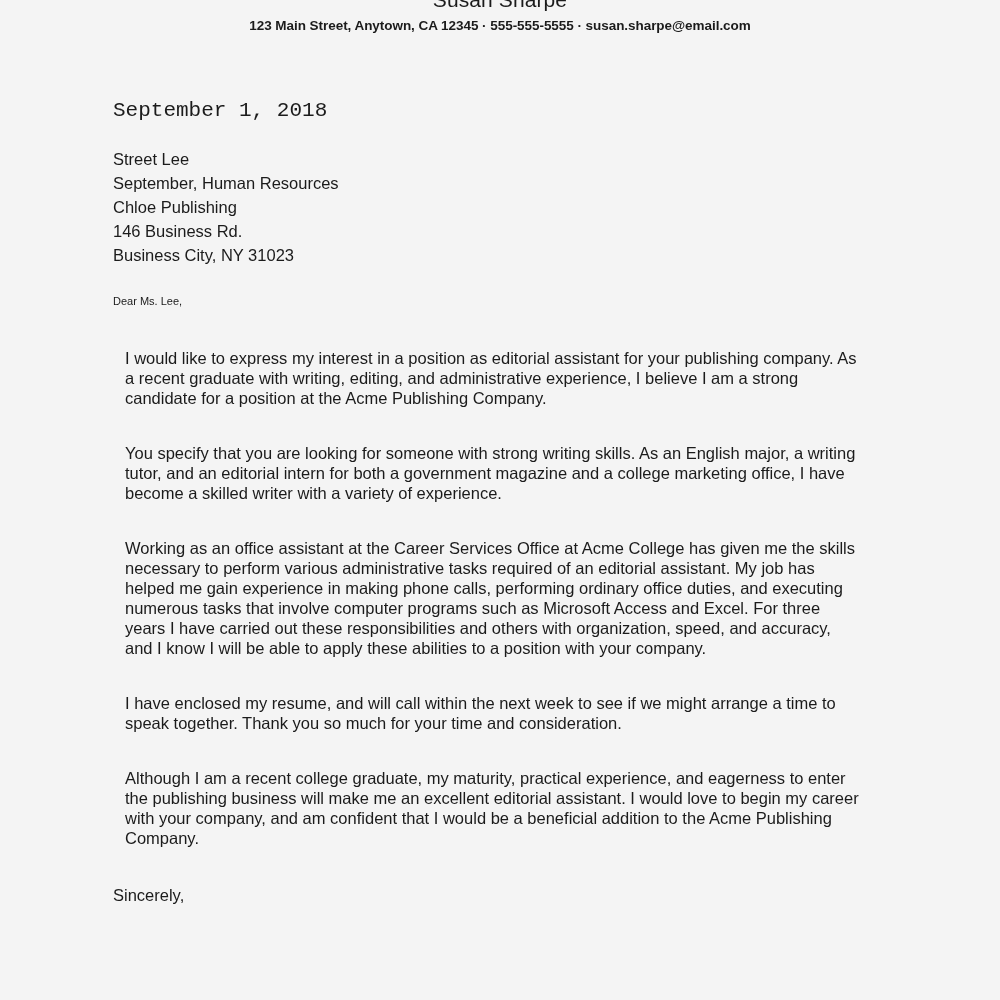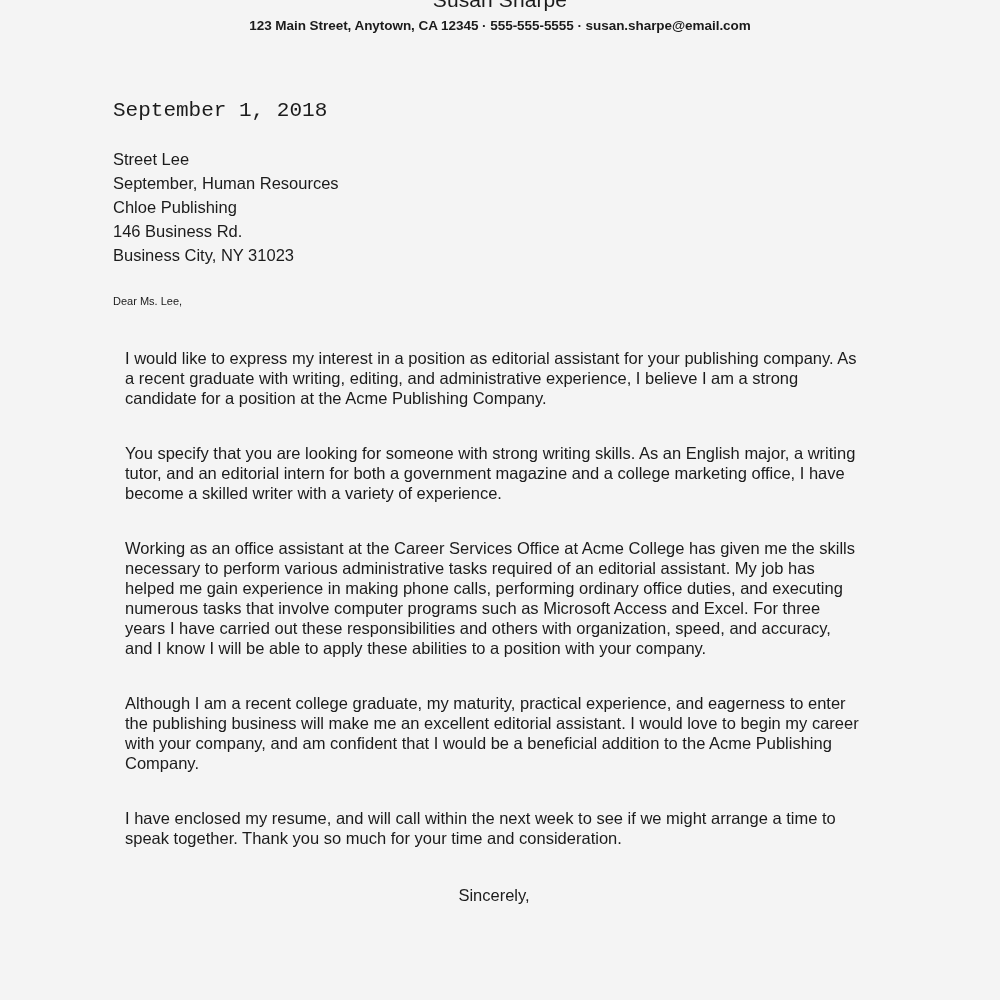--- a/index.html
+++ b/index.html
@@ -88,21 +88,20 @@
     font-size: 16.5px;
     line-height: 20px;
     text-align: left;
   }
 
   .closing {
     margin: 0;
     padding-top: 23px;
     font-size: 16.5px;
     line-height: 24px;
-    text-align: center;
   }
 </style>
 </head>
 <body>
 
 <div class="page">
 
   <header class="letterhead">
     <div class="sender-name">Susan Sharpe</div>
     <div class="sender-contact">123 Main Street, Anytown, CA 12345 · 555-555-5555 · susan.sharpe@email.com</div>
@@ -121,20 +120,20 @@
     </div>
 
     <div class="salutation">Dear Ms. Lee,</div>
 
     <p class="body-paragraph">I would like to express my interest in a position as editorial assistant for your publishing company. As a recent graduate with writing, editing, and administrative experience, I believe I am a strong candidate for a position at the Acme Publishing Company.</p>
 
     <p class="body-paragraph">You specify that you are looking for someone with strong writing skills. As an English major, a writing tutor, and an editorial intern for both a government magazine and a college marketing office, I have become a skilled writer with a variety of experience.</p>
 
     <p class="body-paragraph">Working as an office assistant at the Career Services Office at Acme College has given me the skills necessary to perform various administrative tasks required of an editorial assistant. My job has helped me gain experience in making phone calls, performing ordinary office duties, and executing numerous tasks that involve computer programs such as Microsoft Access and Excel. For three years I have carried out these responsibilities and others with organization, speed, and accuracy, and I know I will be able to apply these abilities to a position with your company.</p>
 
+    <p class="body-paragraph">I have enclosed my resume, and will call within the next week to see if we might arrange a time to speak together. Thank you so much for your time and consideration.</p>
+
     <p class="body-paragraph">Although I am a recent college graduate, my maturity, practical experience, and eagerness to enter the publishing business will make me an excellent editorial assistant. I would love to begin my career with your company, and am confident that I would be a beneficial addition to the Acme Publishing Company.</p>
-
-    <p class="body-paragraph">I have enclosed my resume, and will call within the next week to see if we might arrange a time to speak together. Thank you so much for your time and consideration.</p>
 
     <div class="closing">Sincerely,</div>
 
   </main>
 </div>
 
 </body></html>

